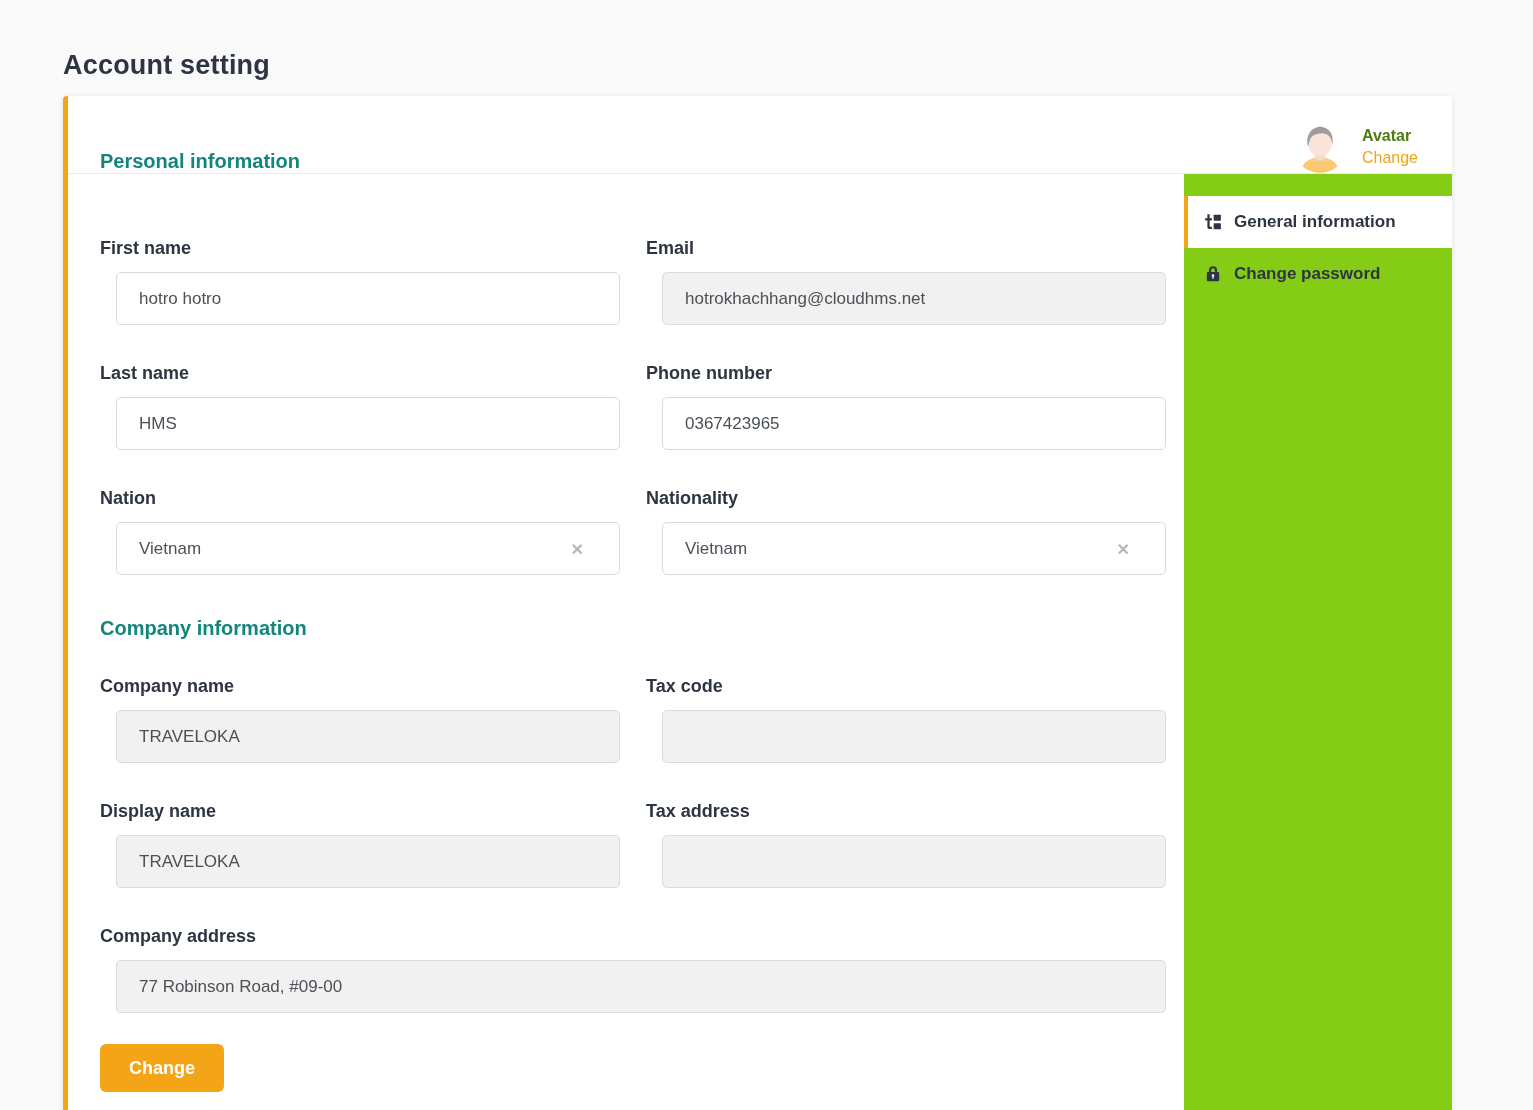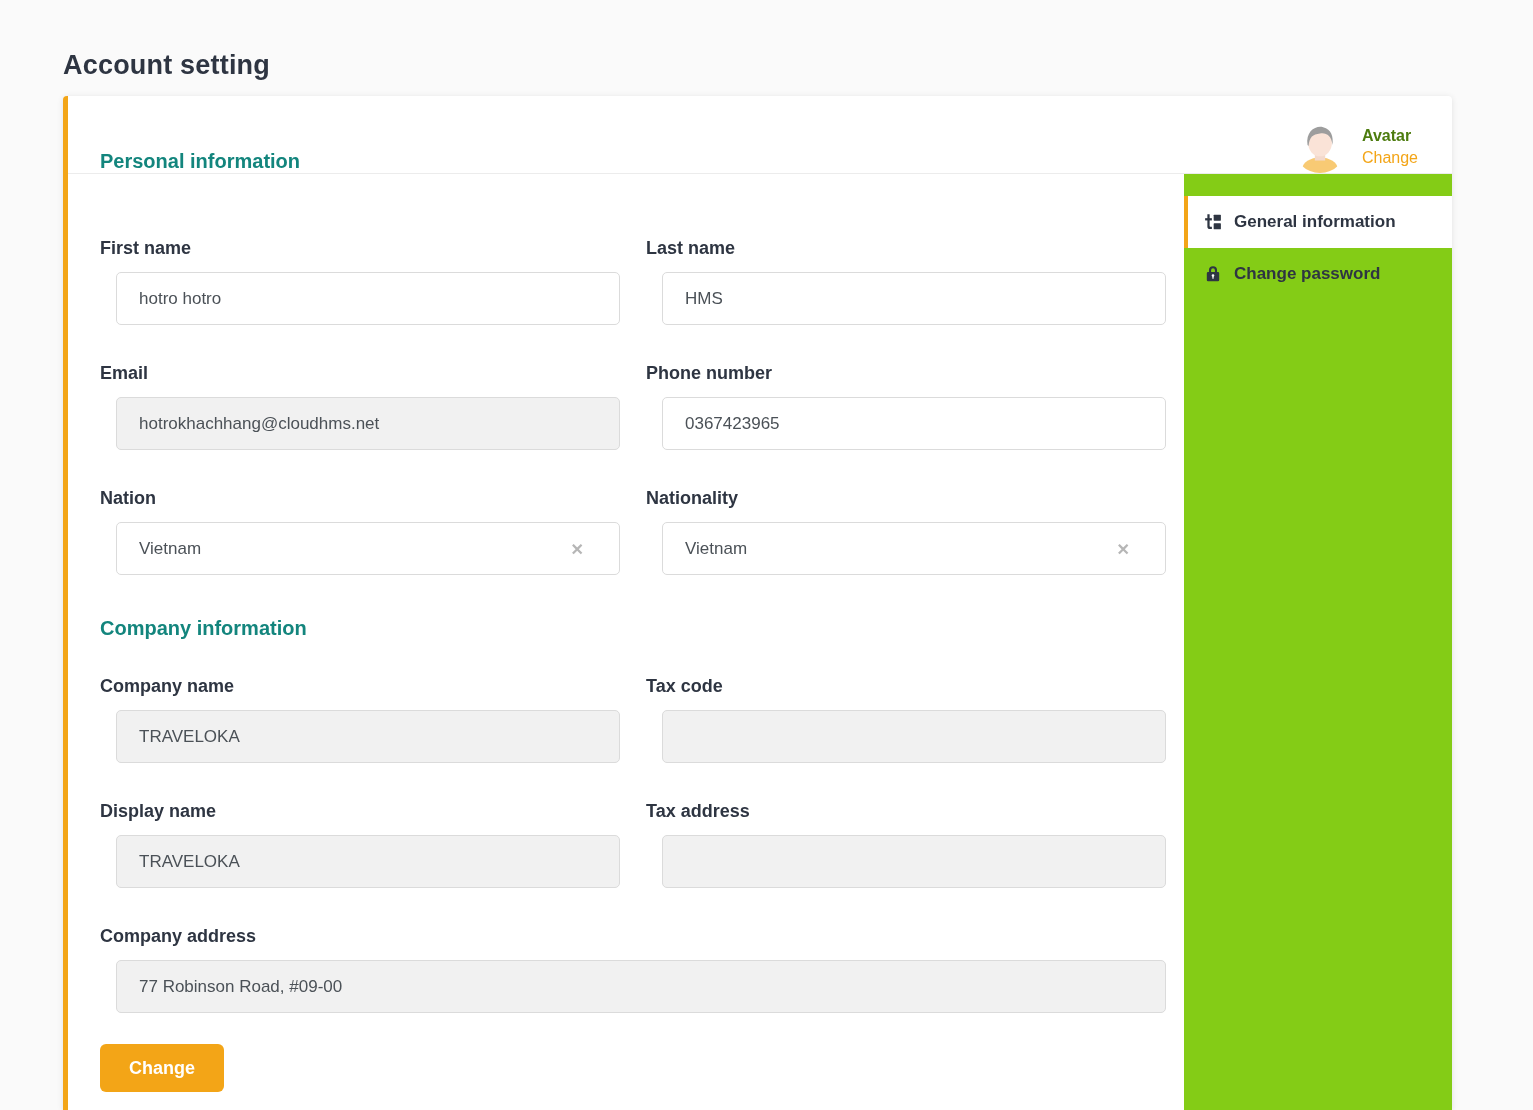--- a/index.html
+++ b/index.html
@@ -167,27 +167,27 @@
   <div class="card-body">
 
     <div class="form-area">
 
       <div class="grid2">
         <div class="field">
           <label class="field-label">First name</label>
           <input class="text-input" type="text" value="hotro hotro" style="">
         </div>
         <div class="field">
+          <label class="field-label">Email</label>
+          <input class="text-input disabled" type="text" disabled="" value="hotrokhachhang@cloudhms.net" style="">
+        </div>
+
+        <div class="field">
           <label class="field-label">Last name</label>
           <input class="text-input" type="text" value="HMS" style="">
-        </div>
-
-        <div class="field">
-          <label class="field-label">Email</label>
-          <input class="text-input disabled" type="text" disabled="" value="hotrokhachhang@cloudhms.net" style="">
         </div>
         <div class="field">
           <label class="field-label">Phone number</label>
           <input class="text-input" type="text" value="0367423965" style="">
         </div>
 
         <div class="field">
           <label class="field-label">Nation</label>
           <div class="input-wrap">
             <input class="text-input" type="text" value="Vietnam" style="">

